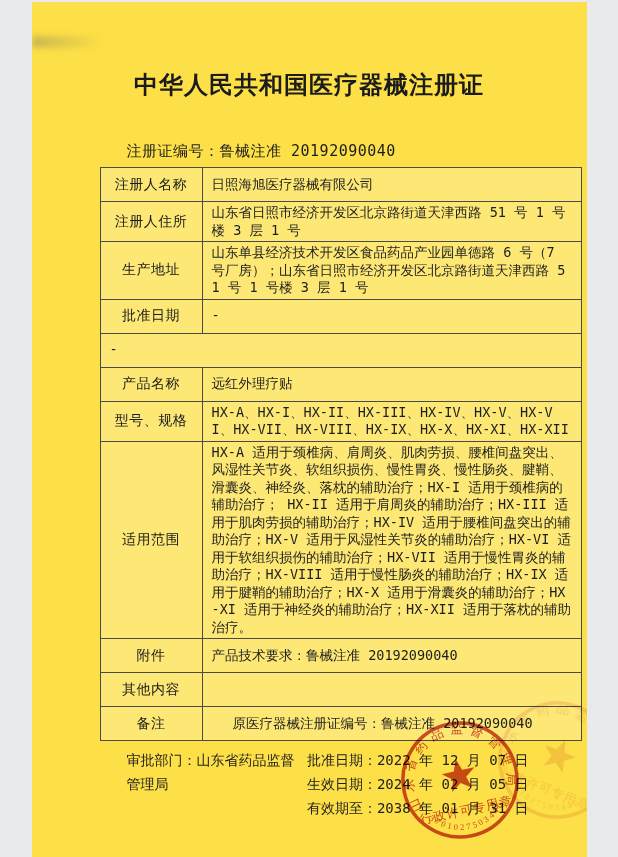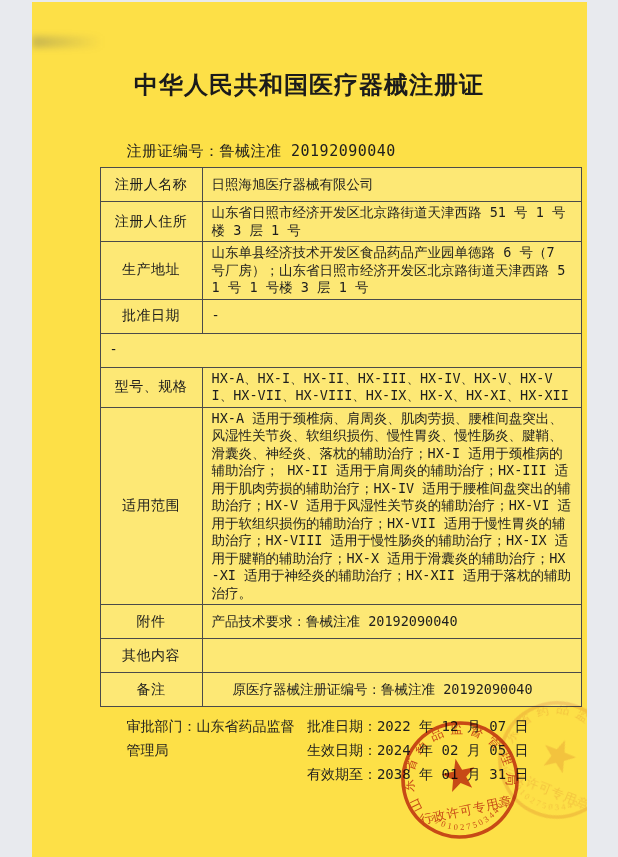--- a/index.html
+++ b/index.html
@@ -126,20 +126,26 @@
       <div class="cert-value">
           <span>-</span>
         </div>
     </div>
     <div class="cert-row">
       <div class="cert-value">
           <span>-</span>
         </div>
     </div>
     <div class="cert-row">
+      <div class="cert-label">产品名称</div>
+      <div class="cert-value">
+          <span>远红外理疗贴</span>
+        </div>
+    </div>
+    <div class="cert-row">
       <div class="cert-label">型号、规格</div>
       <div class="cert-value">
           <span>HX-A、HX-I、HX-II、HX-III、HX-IV、HX-V、HX-VI、HX-VII、HX-VIII、HX-IX、HX-X、HX-XI、HX-XII</span>
         </div>
     </div>
     <div class="cert-row">
       <div class="cert-label">适用范围</div>
       <div class="cert-value">
           <span>HX-A 适用于颈椎病、肩周炎、肌肉劳损、腰椎间盘突出、风湿性关节炎、软组织损伤、慢性胃炎、慢性肠炎、腱鞘、滑囊炎、神经炎、落枕的辅助治疗；HX-I 适用于颈椎病的辅助治疗； HX-II 适用于肩周炎的辅助治疗；HX-III 适用于肌肉劳损的辅助治疗；HX-IV 适用于腰椎间盘突出的辅助治疗；HX-V 适用于风湿性关节炎的辅助治疗；HX-VI 适用于软组织损伤的辅助治疗；HX-VII 适用于慢性胃炎的辅助治疗；HX-VIII 适用于慢性肠炎的辅助治疗；HX-IX 适用于腱鞘的辅助治疗；HX-X 适用于滑囊炎的辅助治疗；HX-XI 适用于神经炎的辅助治疗；HX-XII 适用于落枕的辅助治疗。</span>
         </div>

